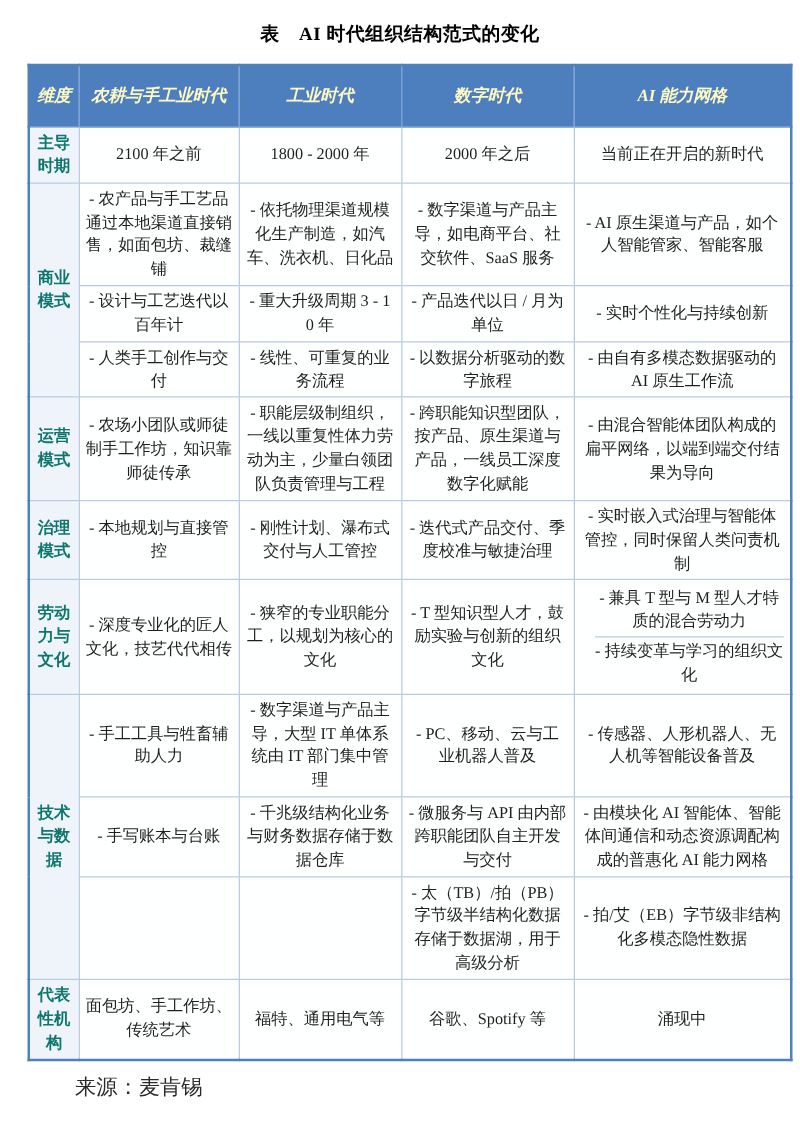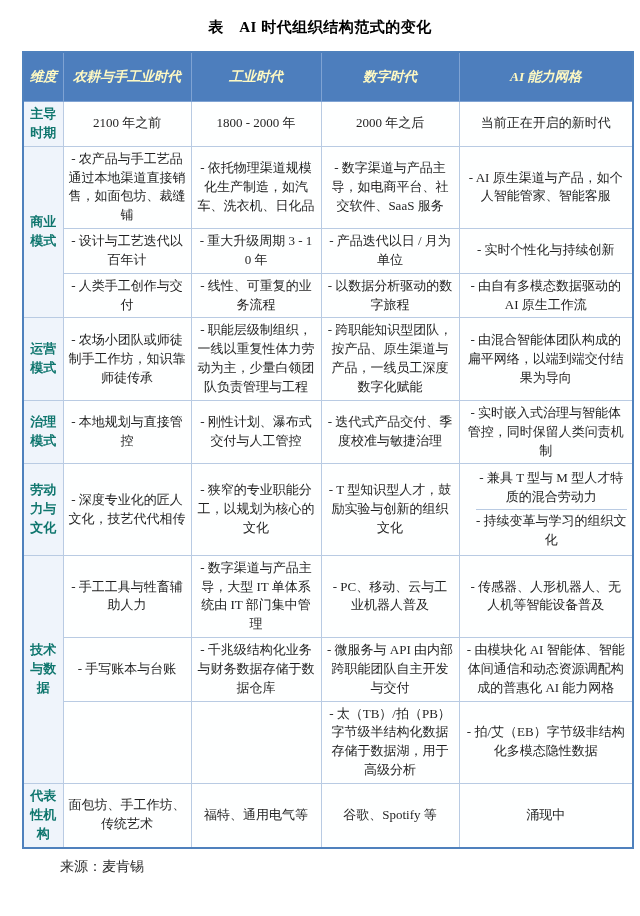--- a/index.html
+++ b/index.html
@@ -29,21 +29,21 @@
     background:#4d7ebd;color:#fef9c3;font-weight:bold;
     font-size:13.5px;height:42px;border-color:#7fa3d3;
     border-top-color:#4f81bd;padding:3px 2px;font-style:italic;
   }
   .paradigm td.dim{
     background:#eff4fb;padding:3px 2px;color:#0f766e;font-weight:bold;
   }
   .paradigm td .sub{padding:2px 0;margin-left:11px;}
   .paradigm td .sub.sep{border-top:1px solid #b9cbe3;}
   .source{
-    margin:9px 7px 0 60px;font-size:14px;color:#2a2a2a;
+    margin:9px 7px 0 60px;font-size:17px;color:#2a2a2a;
   }
 </style>
 </head>
 <body>
 
 <div class="title">表　AI 时代组织结构范式的变化</div>
 
 <table class="paradigm">
   <colgroup>
     <col style="width:40px">

